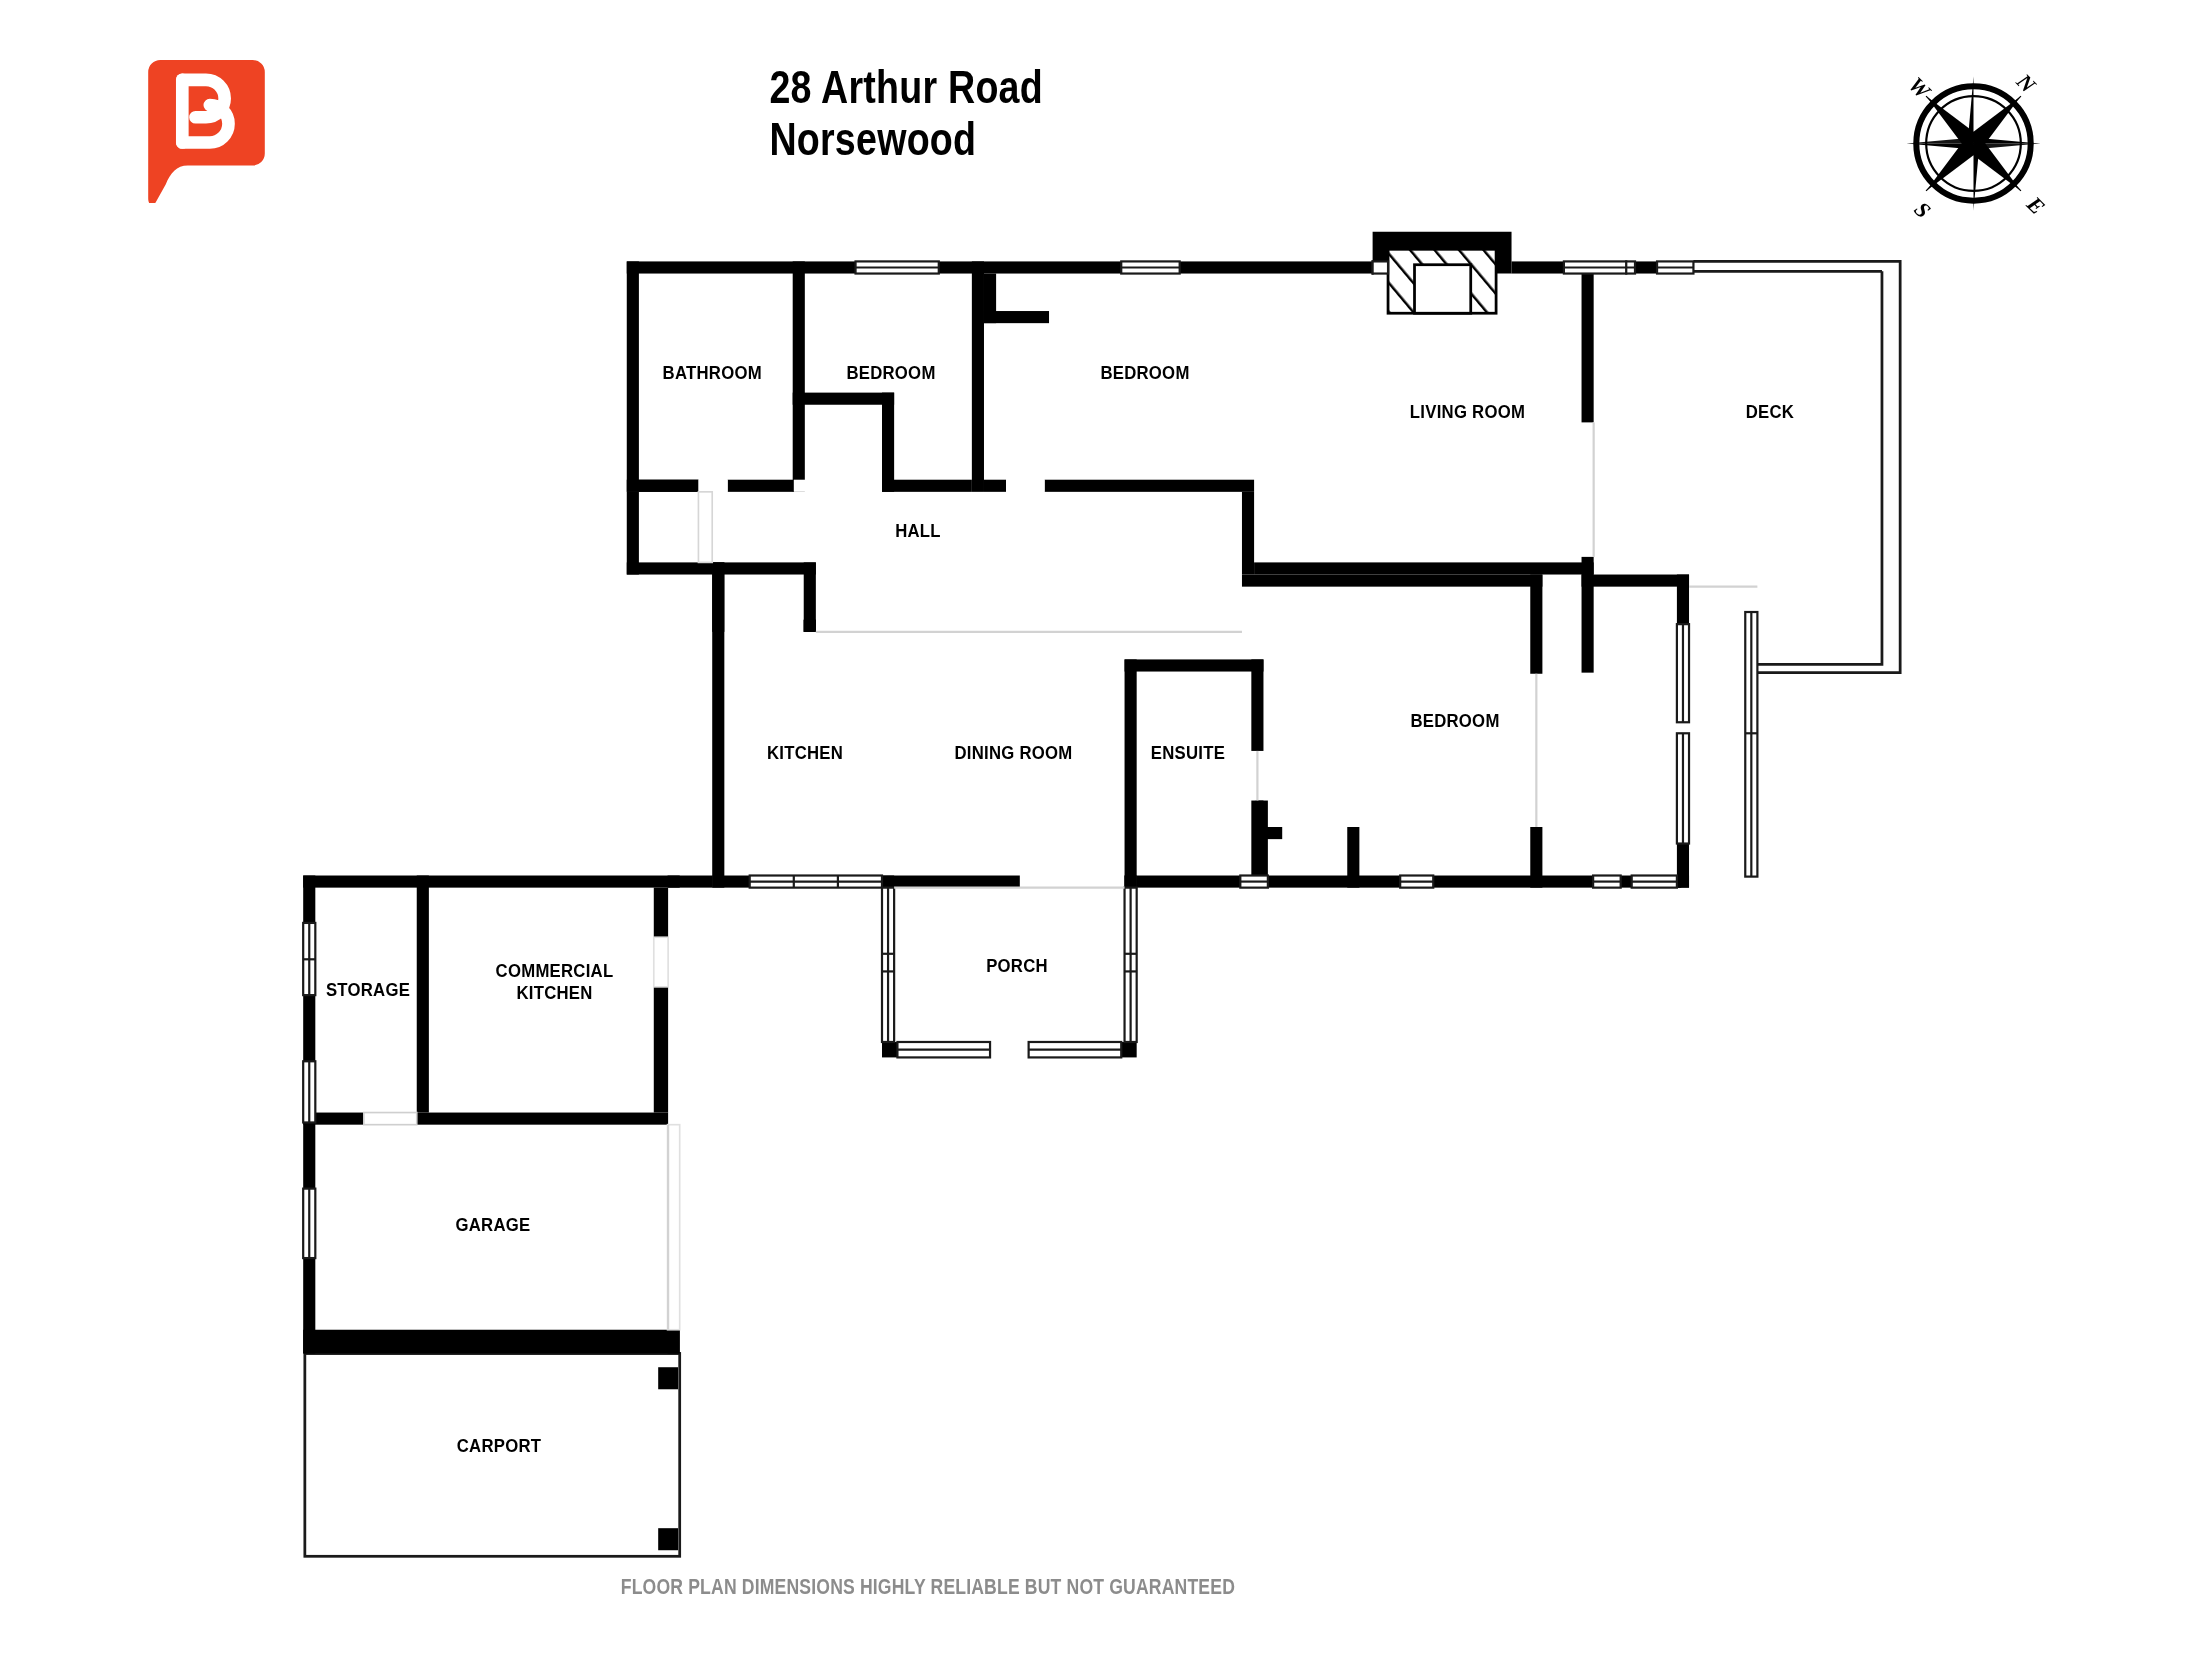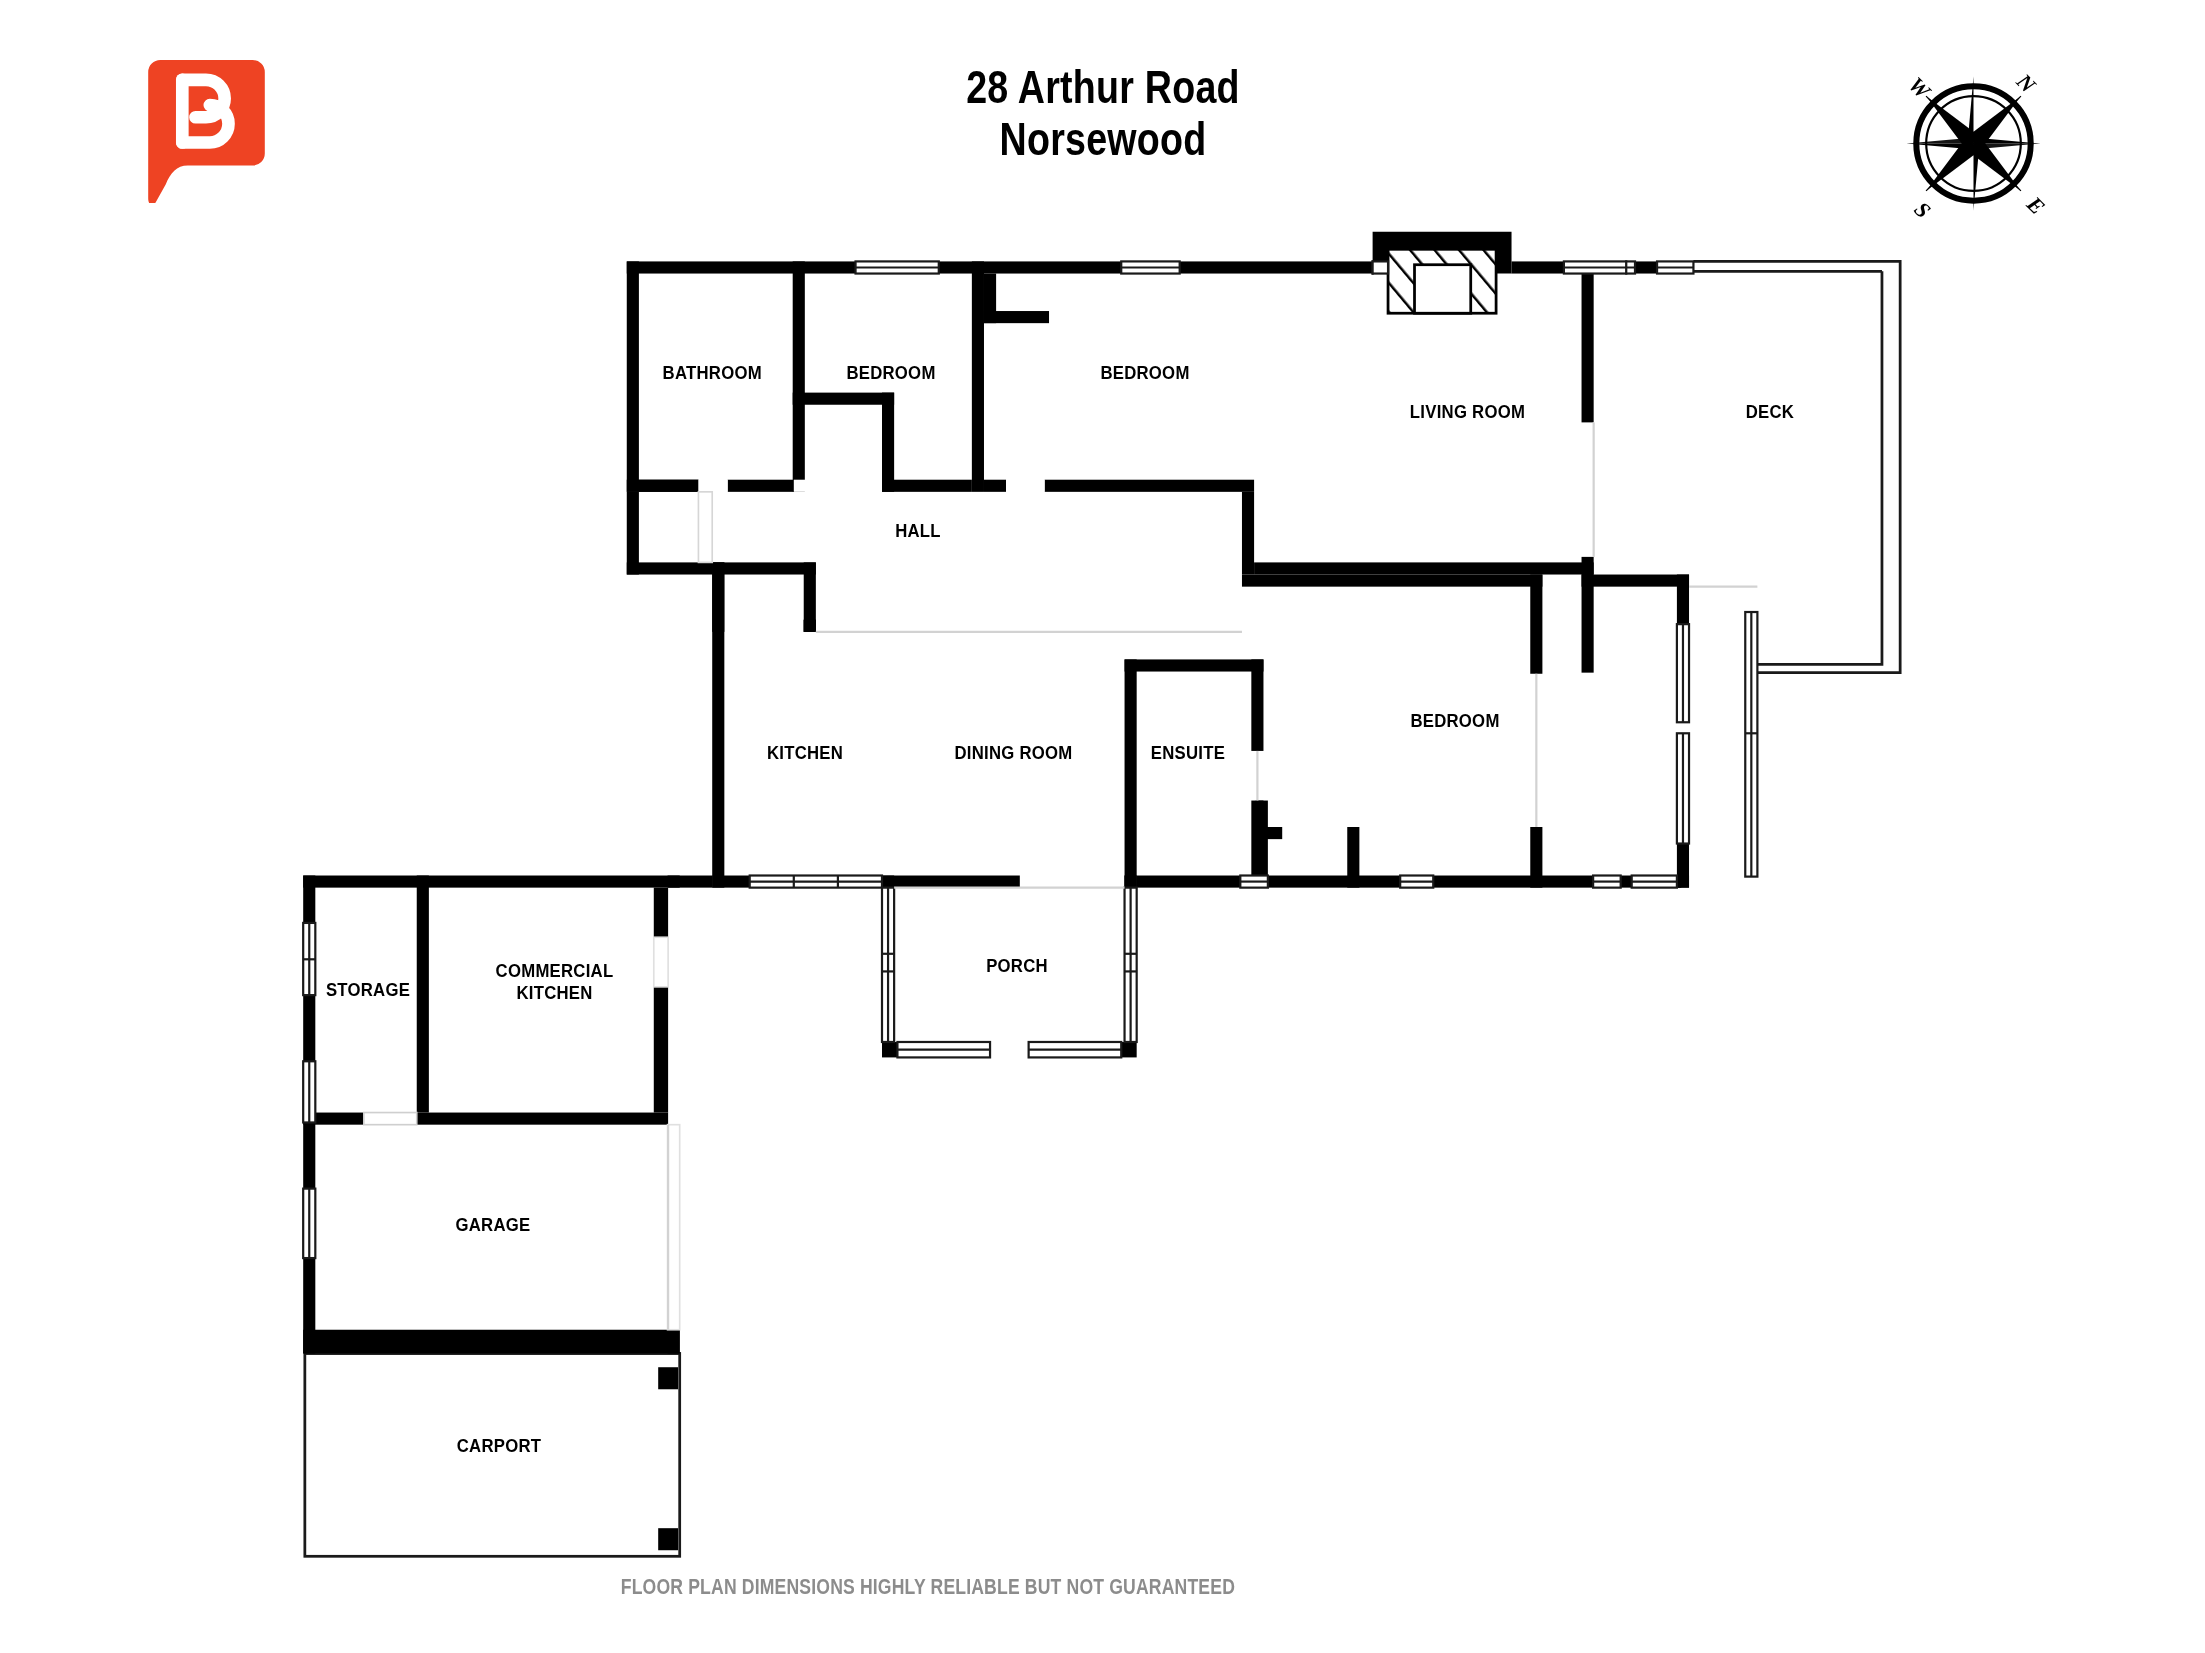--- a/index.html
+++ b/index.html
@@ -6,21 +6,21 @@
   body{width:2205px;height:1654px;position:relative;overflow:hidden;
        font-family:"Liberation Sans",sans-serif;}
 
   #plan-root{position:absolute;inset:0;background:#fff;}
 
   
   #brand-logo{position:absolute;left:148px;top:60px;width:117px;height:143px;}
   #brand-logo svg{width:100%;height:100%;display:block;}
 
   
-  #title-block{position:absolute;left:651px;top:61px;width:904px;text-align:center;}
+  #title-block{position:absolute;left:679px;top:61px;width:904px;text-align:left;}
   #title-block .line{
       font-family:"Liberation Sans",sans-serif;
       font-weight:700;color:#000;line-height:1.10;
       font-size:47px;letter-spacing:0.3px;
       transform:scaleX(.80);transform-origin:50% 50%;
       white-space:nowrap;}
 
   
   #compass-rose{position:absolute;left:1891px;top:61px;width:165px;height:165px;}
   #compass-rose svg{width:100%;height:100%;display:block;}

